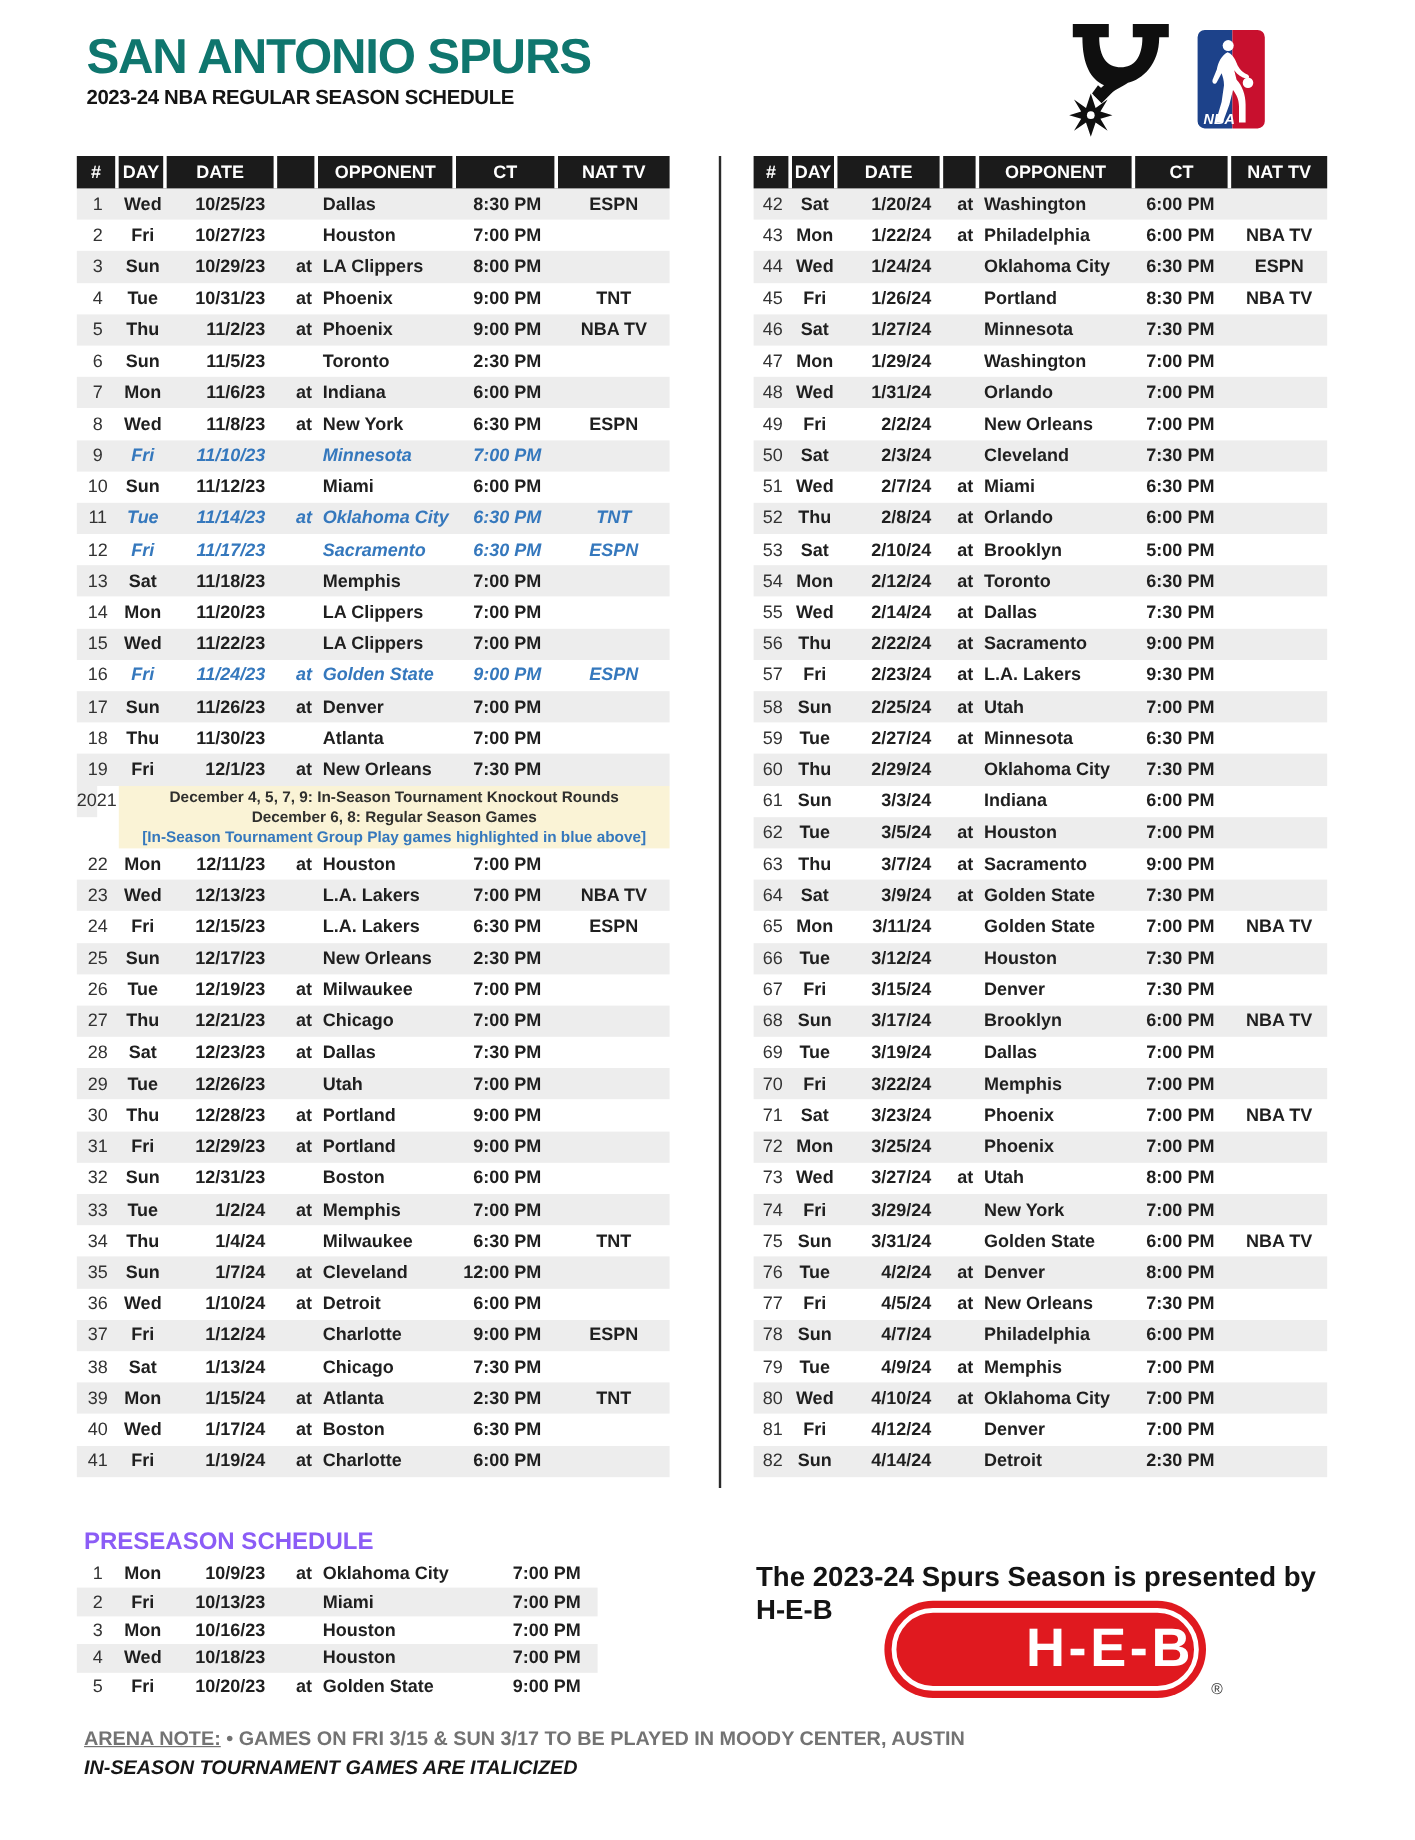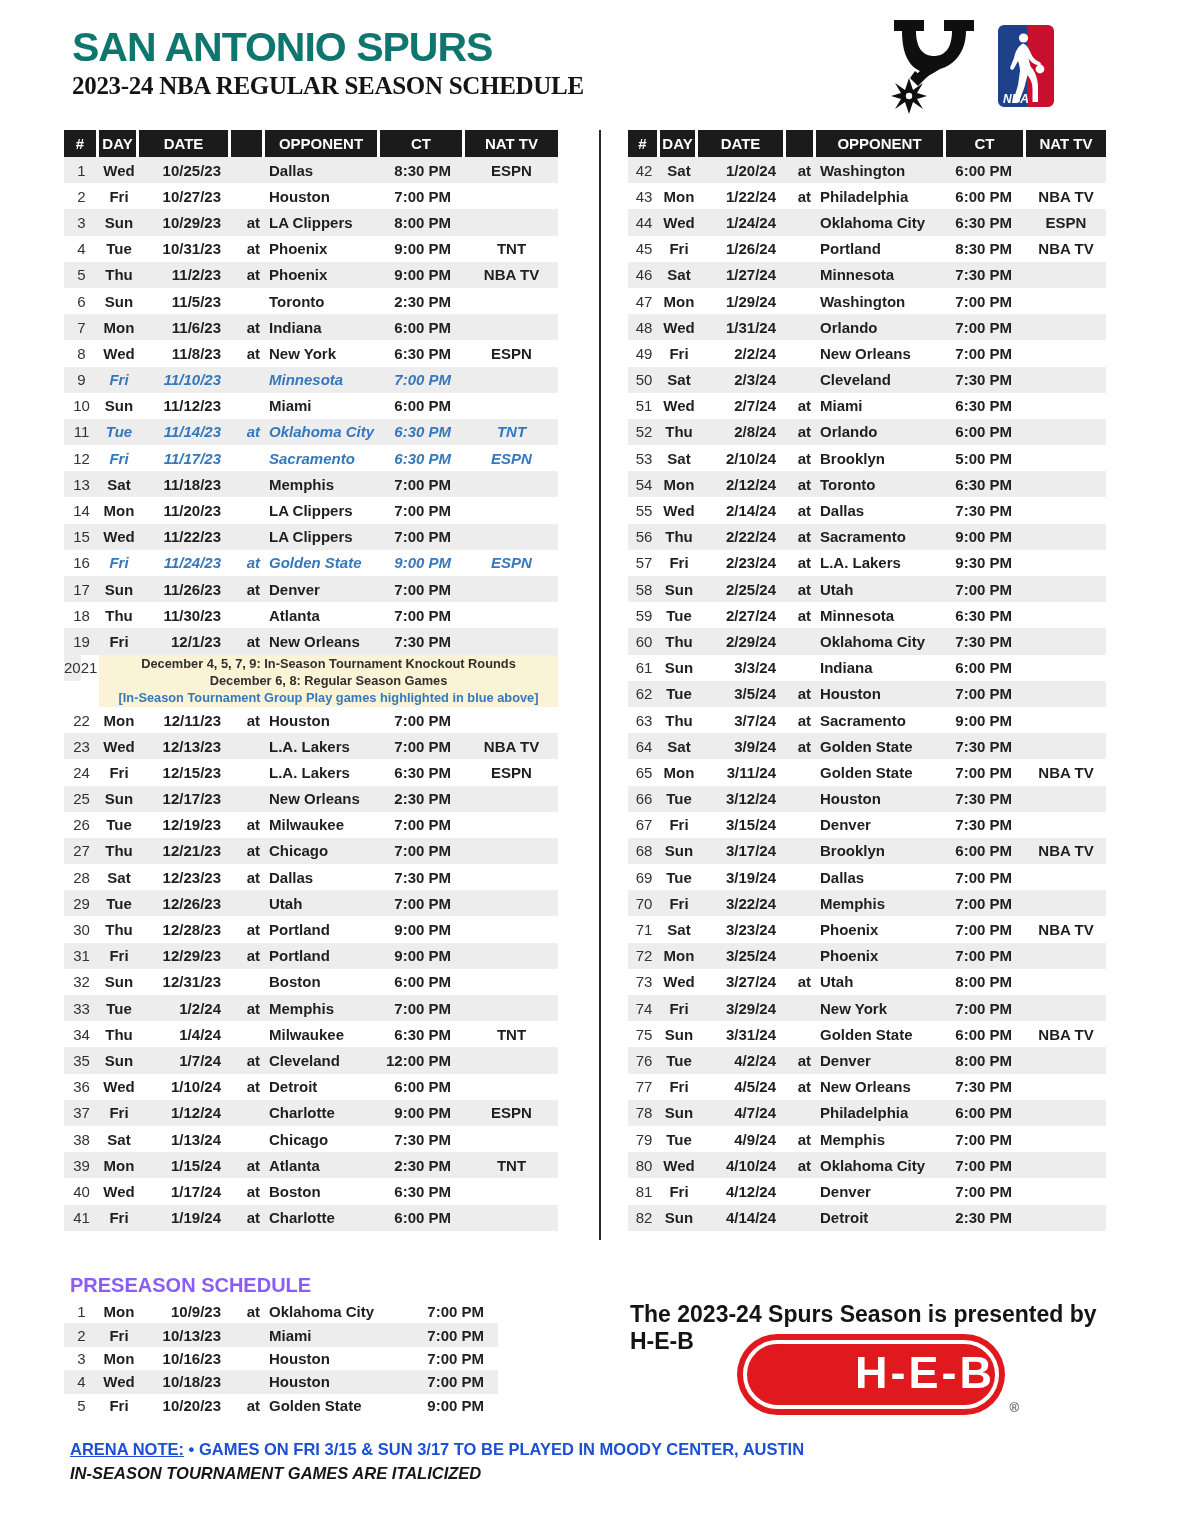--- a/index.html
+++ b/index.html
@@ -7,21 +7,21 @@
   body {
     width:1179px; height:1533px; position:relative;
     font-family:"Liberation Sans", sans-serif; color:#1b1b1b; overflow:hidden;
   }
   .page-title {
     position:absolute; left:72px; top:24px;
     font-size:41px; font-weight:bold; letter-spacing:-1px; color:#0f766e;
   }
   .page-subtitle {
     position:absolute; left:72px; top:72px;
-    font-size:25px; font-weight:bold; letter-spacing:-0.3px; color:#141414;font-family:Liberation Serif, serif;
+    font-size:17px; font-weight:bold; letter-spacing:-0.3px; color:#141414;
   }
   .logo-spurs { position:absolute; left:884px; top:16px; width:100px; height:100px; }
   .logo-nba   { position:absolute; left:996px; top:22px; width:60px;  height:88px; }
 
   .sched { position:absolute; top:130px; }
   .sched-left  { left:64px;  width:494px; }
   .sched-right { left:628px; width:478px; }
 
   .hdr-row { display:grid; height:27px; }
   .sched-left  .hdr-row, .sched-left  .row, .sched-left  .note-grid { grid-template-columns:35px 40px 92px 34px 115px 85px 93px; }
@@ -65,21 +65,21 @@
     font-size:23px; font-weight:bold; color:#141414; }
   .heb-logo { position:absolute; left:737px; top:1334px; width:268px; height:81px;
     background:#e0191f; border-radius:42px; }
   .heb-inner { position:absolute; left:6px; top:6px; right:6px; bottom:6px;
     border:4px solid #ffffff; border-radius:36px;
     display:flex; align-items:center; justify-content:flex-end; }
   .heb-text { color:#ffffff; font-size:45px; font-weight:bold; letter-spacing:3px;
     font-family:"Liberation Sans", sans-serif; padding-bottom:4px; }
   .heb-reg { position:absolute; right:-14px; bottom:0px; font-size:13px; color:#3a3a3a; }
 
-  .arena-note { position:absolute; left:70px; top:1440px; font-size:16.5px; font-weight:bold; color:#1d4ed8; }
+  .arena-note { position:absolute; left:70px; top:1440px; font-size:16.5px; font-weight:bold; color:#737373; }
   .arena-label { text-decoration:underline; }
   .italics-note { position:absolute; left:70px; top:1464px; font-size:16.5px; font-weight:bold;
     font-style:italic; color:#161616; }
 </style>
 </head>
 <body>
 
 <div class="page-title">SAN ANTONIO SPURS</div>
 <div class="page-subtitle">2023-24 NBA REGULAR SEASON SCHEDULE</div>
 

